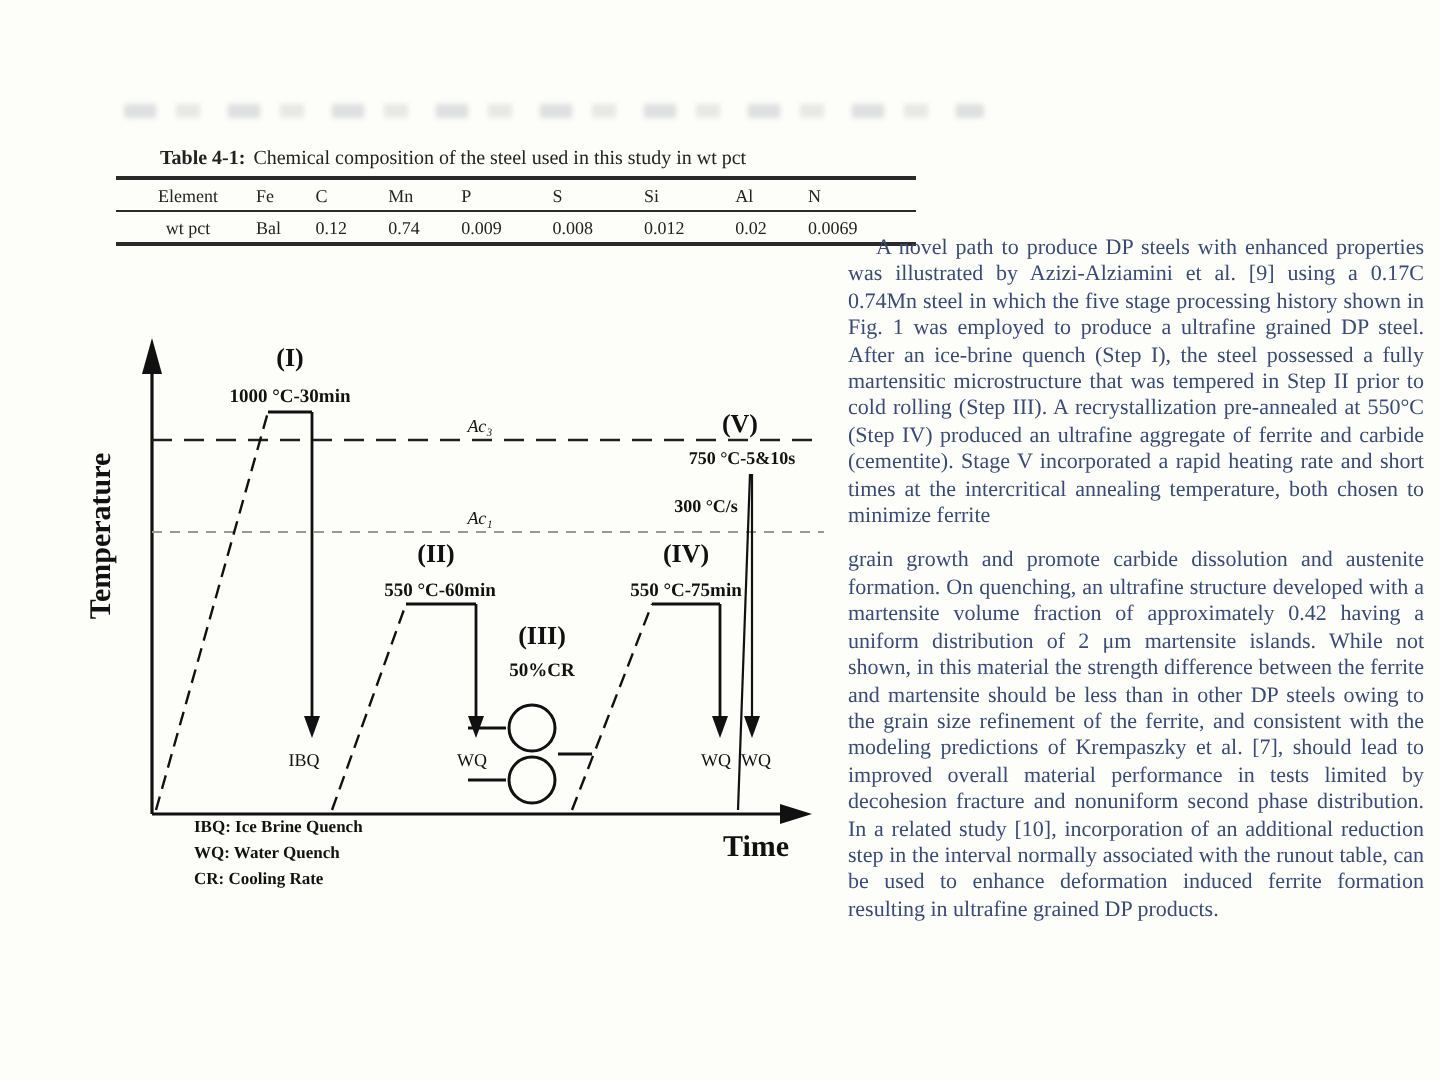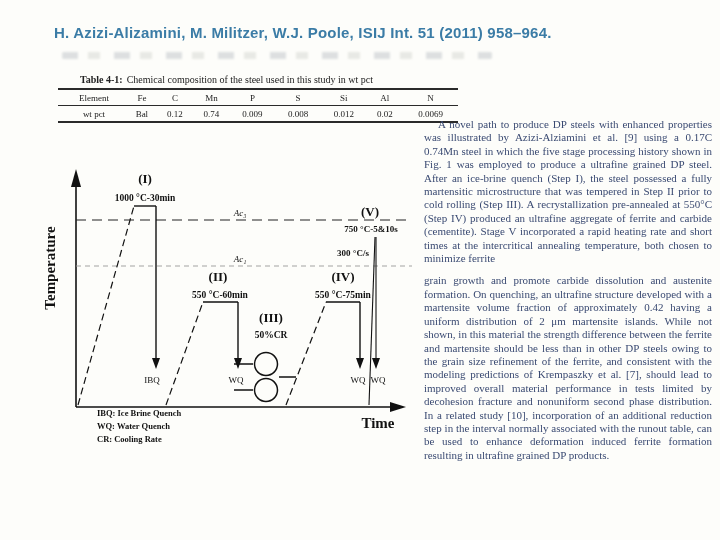--- a/index.html
+++ b/index.html
@@ -25,21 +25,21 @@
   .tablewrap{position:absolute;left:58px;top:74px;width:400px;}
   .tcap{font-size:10px;color:#222;padding-left:22px;}
   .tcap-label{font-weight:bold;margin-right:4px;}
   table.comp{
     width:100%;margin-top:3px;border-collapse:collapse;
     border-top:2px solid #2a2a2a;border-bottom:2px solid #2a2a2a;
     font-size:9px;color:#222;
   }
   table.comp thead tr{border-bottom:1px solid #2a2a2a;}
   table.comp th, table.comp td{
-    font-weight:normal;text-align:center;padding:2.5px 1px;white-space:nowrap;
+    font-weight:normal;text-align:left;padding:2.5px 1px;white-space:nowrap;
   }
   table.comp th.el, table.comp td.el{text-align:center;padding-left:4px;width:64px;}
   
   svg.diagram{position:absolute;left:40px;top:150px;width:380px;height:300px;}
   svg.diagram text{font-family:"Liberation Serif", serif;fill:#111;}
   .stg{font-size:13px;font-weight:bold;}
   .tmp{font-size:9.5px;font-weight:bold;}
   .sml{font-size:9px;}
   .axl{font-size:15px;font-weight:bold;}
   .acl{font-size:9px;font-style:italic;}
@@ -58,21 +58,20 @@
     text-align:justify;
   }
   .bodycol p{margin:0;}
   .bodycol p.first{text-indent:14px;margin-bottom:9px;}
 </style>
 </head>
 <body>
 
 <div class="slide">
 
-  <div class="title">H. Azizi-Alizamini, M. Militzer, W.J. Poole, ISIJ Int. 51 (2011) 958–964.</div>
 
   <div class="ghost-line"></div>
 
   <div class="tablewrap">
     <div class="tcap">
       <span class="tcap-label">Table 4-1:</span><span>Chemical composition of the steel used in this study in wt pct</span>
     </div>
     <table class="comp">
       <thead>
         <tr>

